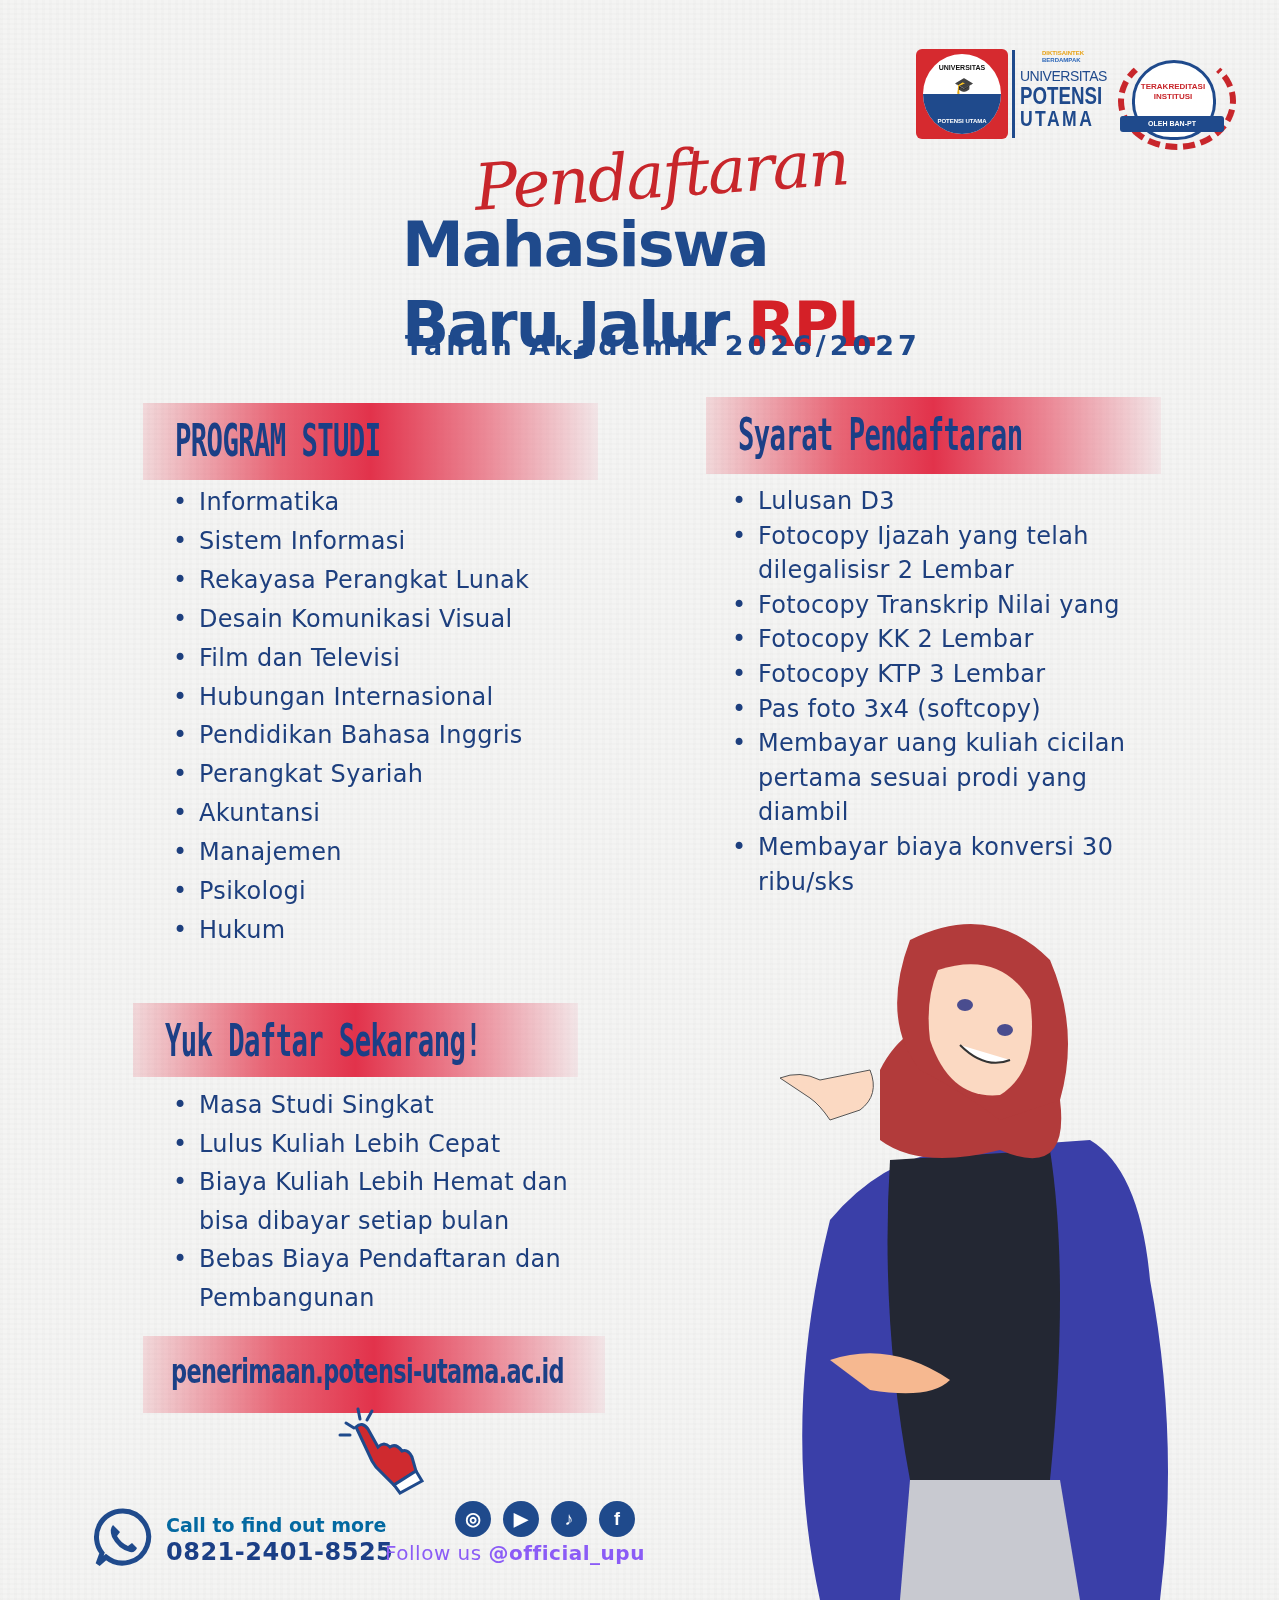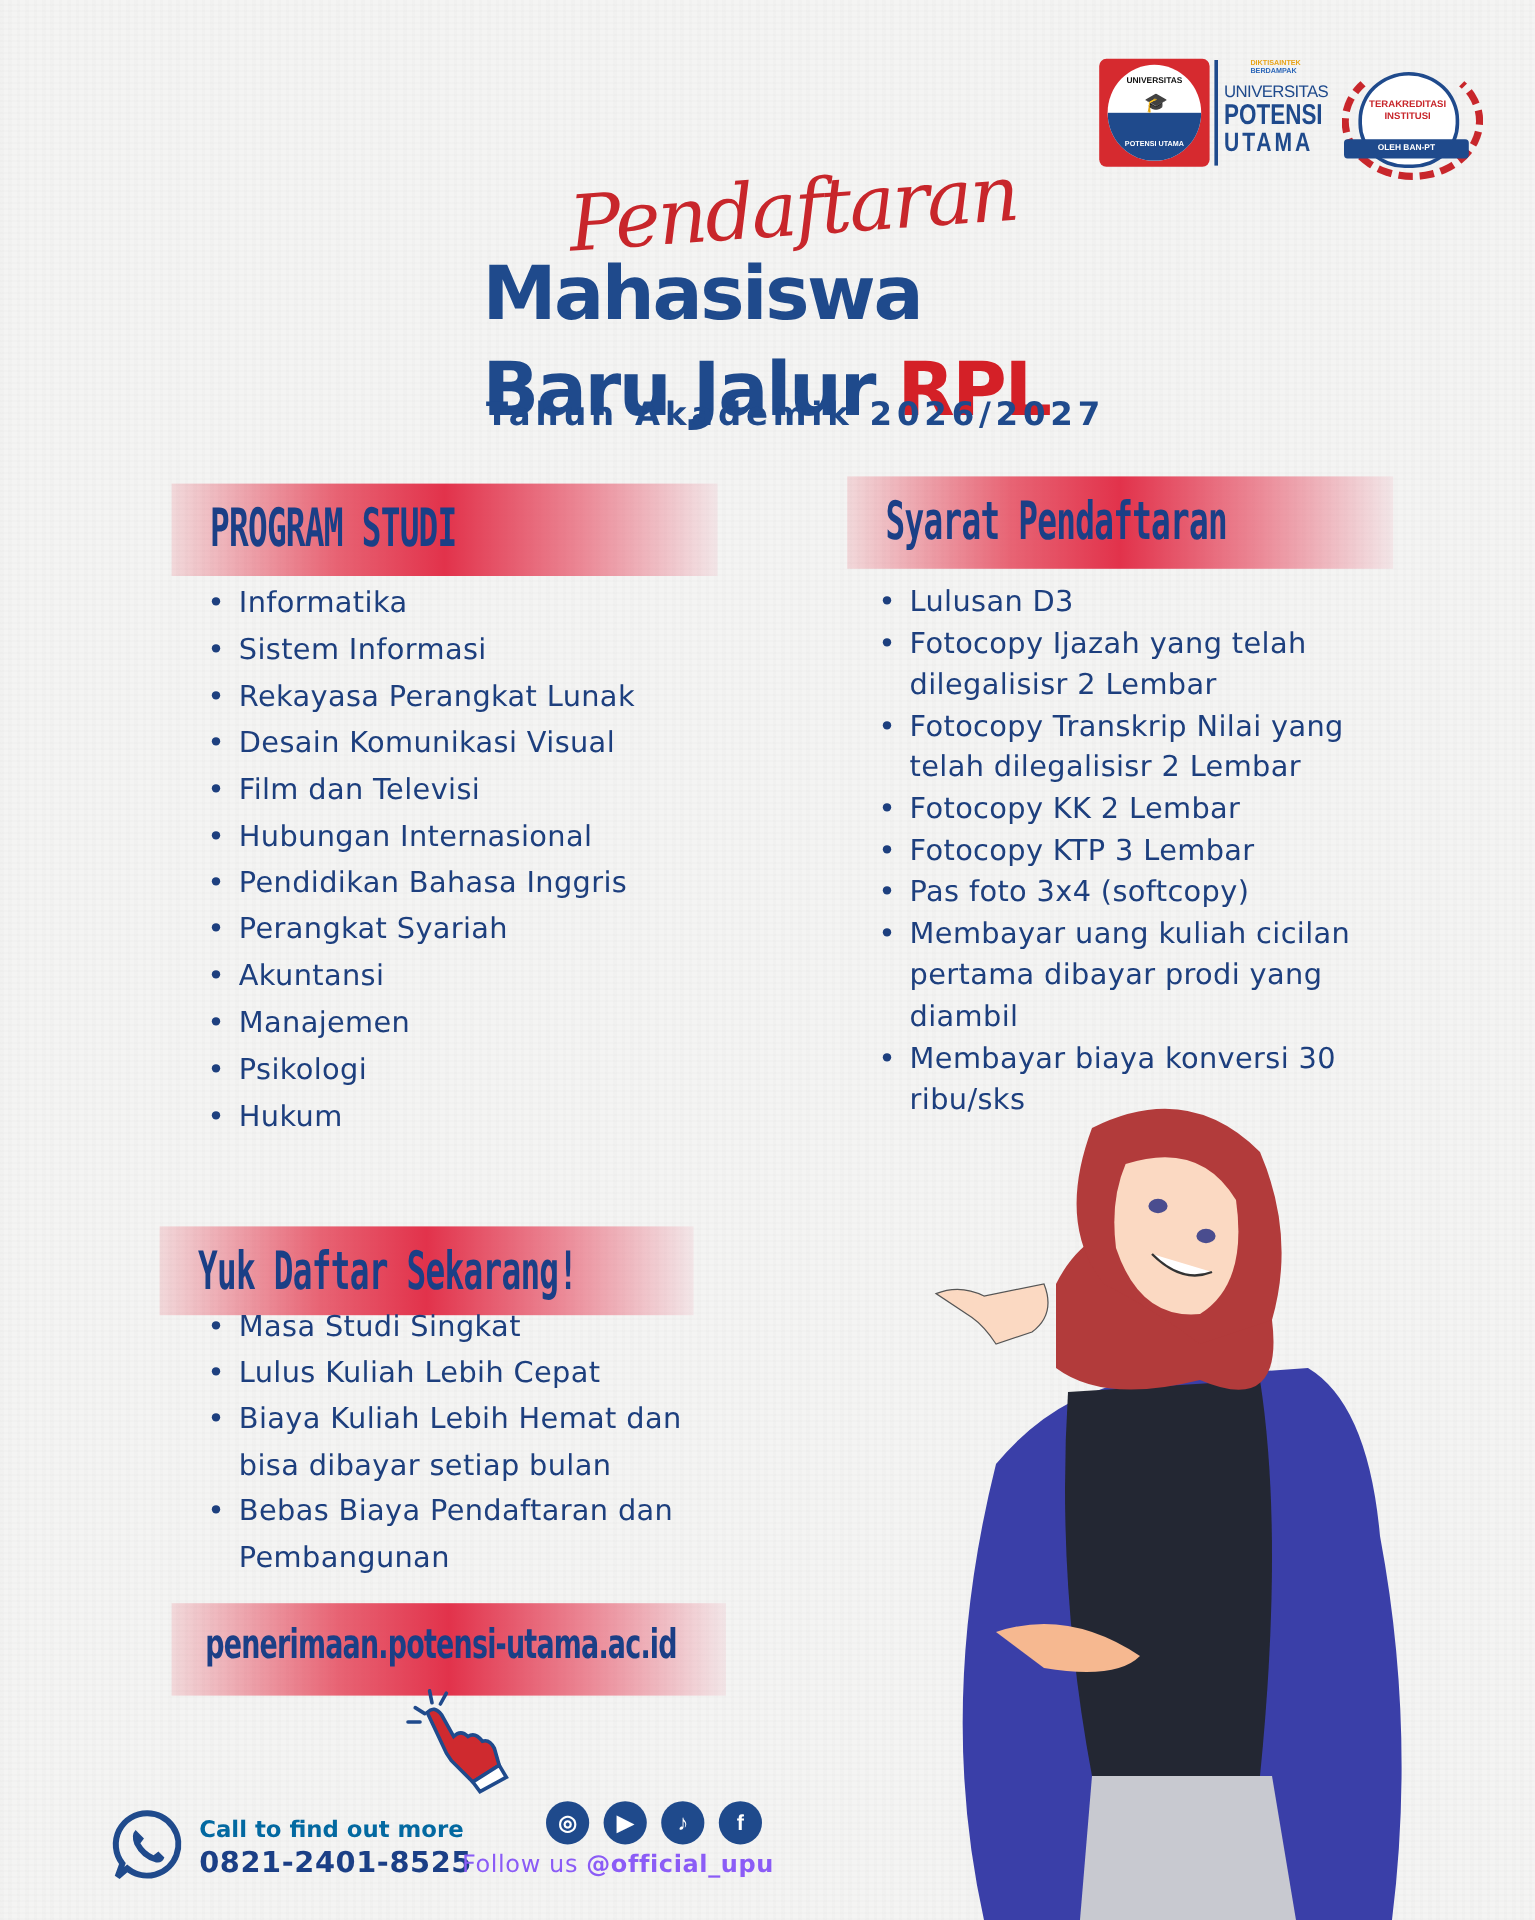--- a/index.html
+++ b/index.html
@@ -97,29 +97,29 @@
     <li><span class="dot">•</span><span>Psikologi</span></li>
     <li><span class="dot">•</span><span>Hukum</span></li>
   </ul>
 
 <div class="abs banner" style="left:706px;top:397px;width:455px;height:77px;">
   <div class="bhead" style="position:absolute;left:32px;top:12px;">Syarat Pendaftaran</div>
 </div>
 <ul class="abs list2" style="left:758px;top:484px;" id="list-syarat">
     <li><span class="dot">•</span><span>Lulusan D3</span></li>
     <li><span class="dot">•</span><span>Fotocopy Ijazah yang telah</span><br><span>dilegalisisr 2 Lembar</span></li>
-    <li><span class="dot">•</span><span>Fotocopy Transkrip Nilai yang</span><br><span>telah dilegalisisr 2 Lembar</span></li>
+    <li><span class="dot">•</span><span>Fotocopy Transkrip Nilai yang</span><br></li>
     <li><span class="dot">•</span><span>Fotocopy KK 2 Lembar</span></li>
     <li><span class="dot">•</span><span>Fotocopy KTP 3 Lembar</span></li>
     <li><span class="dot">•</span><span>Pas foto 3x4 (softcopy)</span></li>
-    <li><span class="dot">•</span><span>Membayar uang kuliah cicilan</span><br><span>pertama dibayar prodi yang</span><br><span>diambil</span></li>
+    <li><span class="dot">•</span><span>Membayar uang kuliah cicilan</span><br><span>pertama sesuai prodi yang</span><br><span>diambil</span></li>
     <li><span class="dot">•</span><span>Membayar biaya konversi 30</span><br><span>ribu/sks</span></li>
   </ul>
 
-<div class="abs banner" style="left:133px;top:1003px;width:445px;height:74px;margin-top:19px;">
+<div class="abs banner" style="left:133px;top:1003px;width:445px;height:74px;">
   <div class="bhead" style="position:absolute;left:32px;top:12px;">Yuk Daftar Sekarang!</div>
 </div>
 <ul class="abs list3" style="left:199px;top:1086px;" id="list-yuk">
     <li><span class="dot">•</span><span>Masa Studi Singkat</span></li>
     <li><span class="dot">•</span><span>Lulus Kuliah Lebih Cepat</span></li>
     <li><span class="dot">•</span><span>Biaya Kuliah Lebih Hemat dan</span><br><span>bisa dibayar setiap bulan</span></li>
     <li><span class="dot">•</span><span>Bebas Biaya Pendaftaran dan</span><br><span>Pembangunan</span></li>
   </ul>
 
 <div class="abs banner" style="left:143px;top:1336px;width:462px;height:77px;">

